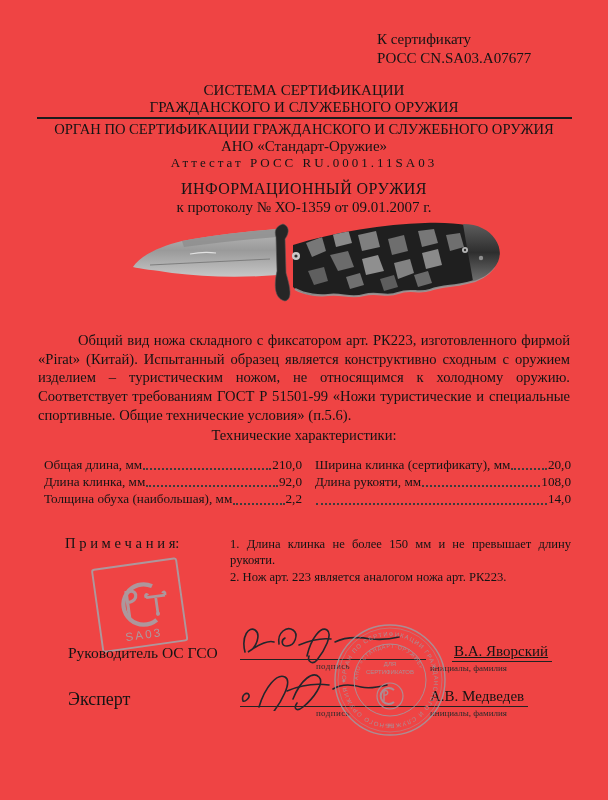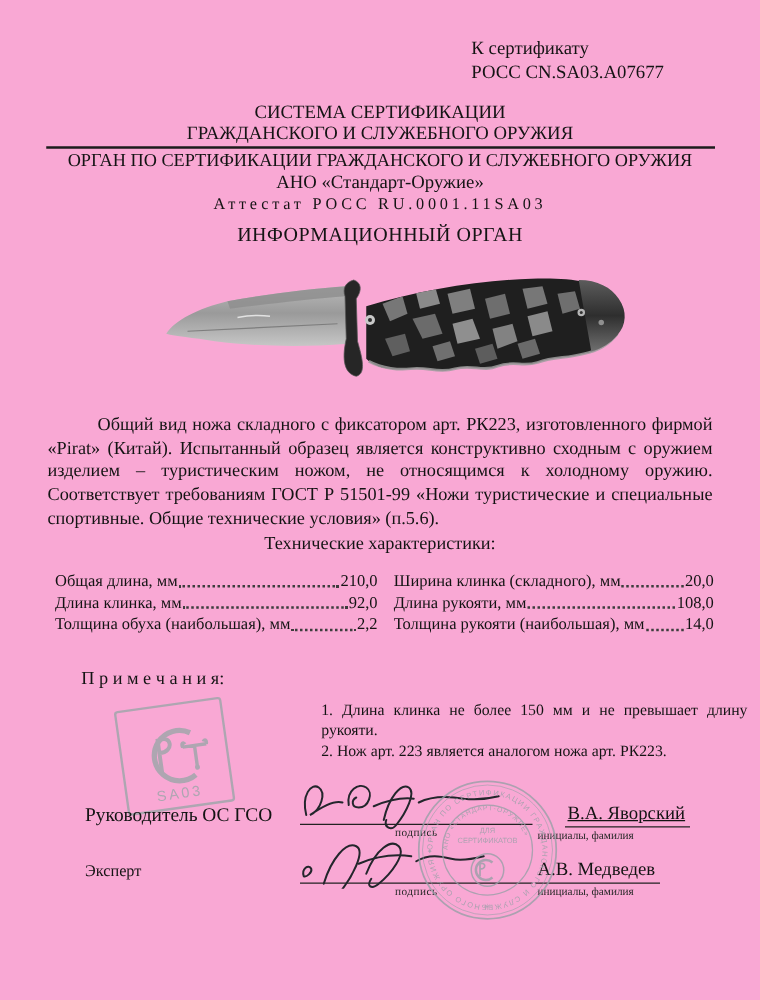--- a/index.html
+++ b/index.html
@@ -1,17 +1,17 @@
 <!DOCTYPE html>
 <html><head>
 <meta charset="utf-8">
 <style>
   html,body{margin:0;padding:0;background:#888;}
   .page{
-    position:relative;width:608px;height:800px;background:#f9a8d4;
+    position:relative;width:608px;height:800px;background:#ef4444;
     font-family:"Liberation Serif","DejaVu Serif",serif;color:#141414;
     overflow:hidden;margin:0 auto;
   }
   .abs{position:absolute;}
   .ctr{left:0;width:608px;text-align:center;}
   .cert-ref{left:377px;top:30px;font-size:15px;line-height:19px;}
   .sys1{top:82px;font-size:15px;}
   .sys2{top:99px;font-size:15px;}
   .rule{top:117px;left:37px;width:535px;border-top:2px solid #1c1c1c;}
   .orgline{top:121px;font-size:14.6px;}
@@ -28,26 +28,26 @@
   .specs{
     left:44px;top:456px;width:527px;display:grid;
     grid-template-columns:258px 256px;column-gap:13px;
     font-size:13.2px;line-height:17.2px;
   }
   .spec-row{display:flex;align-items:flex-end;}
   .spec-label{white-space:nowrap;}
   .dots{flex:1;border-bottom:2px dotted #3d3d3d;margin:0 1px 3px 1px;min-width:8px;}
   .spec-val{white-space:nowrap;}
   .notes-title{left:65px;top:535px;font-size:14.6px;text-align:center;}
-  .notes-list{left:230px;top:560px;width:341px;font-size:12.6px;line-height:16.3px;text-align:justify;margin-left:27px;}
+  .notes-list{left:230px;top:536px;width:341px;font-size:12.6px;line-height:16.3px;text-align:justify;}
   .note-item{margin:0;}
   .rst-stamp{left:88px;top:554px;width:106px;height:106px;transform:rotate(-8deg);opacity:.85;}
   .round-stamp{left:320px;top:610px;width:140px;height:140px;opacity:.8;}
   .role1{left:68px;top:644px;font-size:15.5px;}
-  .role2{left:68px;top:689px;font-size:13px;}
+  .role2{left:68px;top:689px;font-size:18px;}
   .sigline{left:240px;width:186px;border-top:1.4px solid #222;}
   .sigline.l1{top:659px;} .sigline.l2{top:706px;}
   .sigcap{left:240px;width:186px;text-align:center;font-size:9px;color:#2a2a2a;letter-spacing:.4px;}
   .sigcap.c1{top:661px;} .sigcap.c2{top:708px;}
   .sig-svg{width:200px;height:46px;}
   .sig1{left:233px;top:618px;} .sig2{left:233px;top:665px;}
   .name{font-size:15px;border-bottom:1.2px solid #222;padding:0 4px 1px 2px;white-space:nowrap;}
   .name.n1{left:452px;top:643px;text-decoration:underline;} .name.n2{left:428px;top:688px;}
   .namecap{font-size:9px;color:#2a2a2a;}
   .namecap.nc1{left:430px;top:663px;} .namecap.nc2{left:430px;top:708px;}
@@ -62,21 +62,22 @@
     <div>РОСС CN.SA03.A07677</div>
   </div>
 
   <div class="abs ctr sys2">ГРАЖДАНСКОГО И СЛУЖЕБНОГО ОРУЖИЯ</div>
   <div class="abs ctr sys1">СИСТЕМА СЕРТИФИКАЦИИ</div>
   <div class="abs rule"></div>
   <div class="abs ctr orgline">ОРГАН ПО СЕРТИФИКАЦИИ ГРАЖДАНСКОГО И СЛУЖЕБНОГО ОРУЖИЯ</div>
   <div class="abs ctr orgname">АНО «Стандарт-Оружие»</div>
   <div class="abs ctr attestat">Аттестат РОСС RU.0001.11SA03</div>
 
-  <div class="abs ctr doc-title">ИНФОРМАЦИОННЫЙ ОРГАН</div>
+  <div class="abs ctr doc-title">ИНФОРМАЦИОННЫЙ ОРУЖИЯ</div>
+  <div class="abs ctr doc-sub">к протоколу № ХО-1359 от 09.01.2007 г.</div>
 
   <svg class="abs knife" viewBox="0 0 400 105" aria-hidden="true">
     <defs>
       <linearGradient id="bladeG" x1="0" y1="0" x2="0" y2="1">
         <stop offset="0" stop-color="#b9b9b9"></stop>
           <stop offset=".45" stop-color="#9a9a9a"></stop>
           <stop offset="1" stop-color="#c6c6c6"></stop>
       </linearGradient>
       <linearGradient id="buttG" x1="0" y1="0" x2="0" y2="1">
         <stop offset="0" stop-color="#5c5c5c"></stop>
@@ -141,31 +142,30 @@
         <span class="spec-val">92,0</span>
       </div>
       <div class="spec-row">
         <span class="spec-label">Толщина обуха (наибольшая), мм</span>
         <span class="dots"></span>
         <span class="spec-val">2,2</span>
       </div>
     </div>
     <div>
       <div class="spec-row">
-        <span class="spec-label">Ширина клинка (складного), мм</span>
+        <span class="spec-label">Ширина клинка (сертификату), мм</span>
         <span class="dots"></span>
         <span class="spec-val">20,0</span>
       </div>
       <div class="spec-row">
         <span class="spec-label">Длина рукояти, мм</span>
         <span class="dots"></span>
         <span class="spec-val">108,0</span>
       </div>
       <div class="spec-row">
-        <span class="spec-label">Толщина рукояти (наибольшая), мм</span>
         <span class="dots"></span>
         <span class="spec-val">14,0</span>
       </div>
     </div>
   </div>
 
   <div class="abs notes-title">П р и м е ч а н и я:</div>
   <div class="abs notes-list">
     <p class="note-item">1. Длина клинка не более 150 мм и не превышает длину рукояти.</p>
     <p class="note-item">2. Нож арт. 223 является аналогом ножа арт. РК223.</p>

